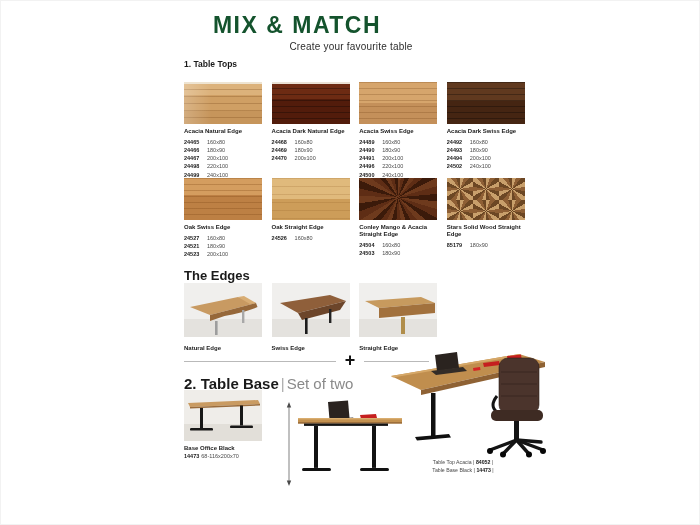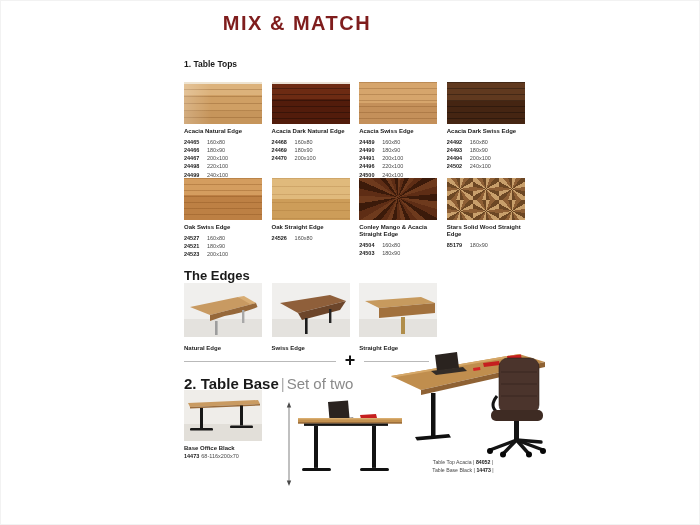--- a/index.html
+++ b/index.html
@@ -1,20 +1,20 @@
 <!DOCTYPE html>
 <html><head>
 <meta charset="utf-8">
 <style>
   html,body{margin:0;padding:0;background:#fff;}
   .page{position:relative;width:700px;height:525px;background:#ffffff;overflow:hidden;
         font-family:"Liberation Sans",sans-serif;color:#1d1d1d;box-sizing:border-box;border:1px solid #f2f2f2;}
   
   .title{position:absolute;top:11px;left:0;width:592px;text-align:center;
-         font-size:20px;font-weight:800;letter-spacing:1.5px;color:#7f1d1d;}
+         font-size:23px;font-weight:800;letter-spacing:1.5px;color:#14532d;}
   .subtitle{position:absolute;top:40px;left:0;width:700px;text-align:center;
             font-size:10px;color:#2e2e2e;letter-spacing:.2px;}
   
   .sec-h{position:absolute;left:183px;font-size:8.5px;font-weight:700;color:#1a1a1a;}
   #tops-heading{top:58px;}
   #edges-heading{top:267px;font-size:13px;}
   #base-heading{top:374px;font-size:15px;}
   #base-heading .sep{color:#aaa;font-weight:400;margin:0 2px;}
   #base-heading .sub{color:#8a8a8a;font-weight:400;}
   
@@ -72,20 +72,21 @@
   #combo-caption{position:absolute;left:402px;top:457px;width:120px;text-align:center;
                  font-size:5.2px;line-height:1.55;color:#4a4a4a;}
   #combo-caption b{color:#111;}
 </style>
 </head>
 <body>
 
 <div class="page">
 
   <div class="title">MIX &amp; MATCH</div>
+  <div class="subtitle">Create your favourite table</div>
 
   <div class="sec-h" id="tops-heading">1. Table Tops</div>
 
   <div class="grid" id="tops-row1">
     <div>
       <div class="swatch w0"></div>
       <div class="top-name">Acacia Natural Edge</div>
       <div class="variants">
         <div class="variant">
             <span class="v-code">24465</span>

